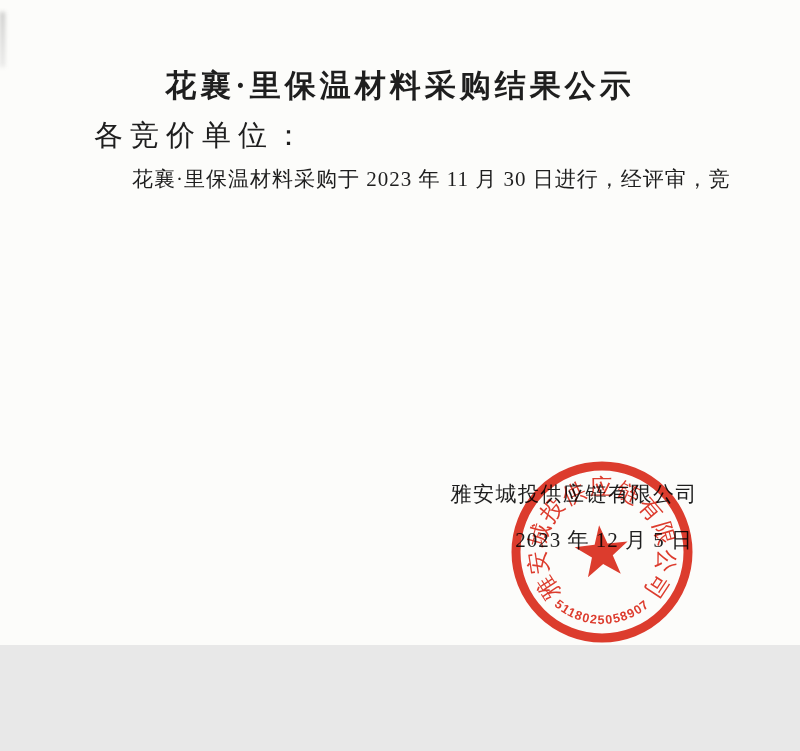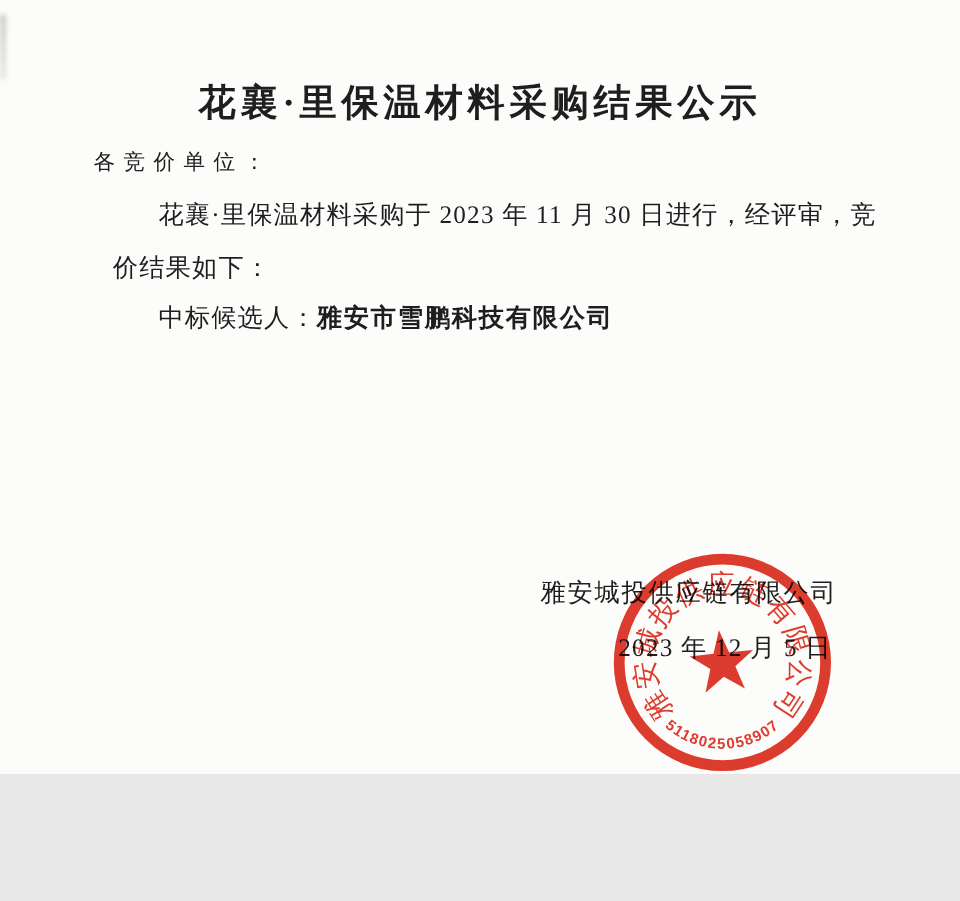--- a/index.html
+++ b/index.html
@@ -11,21 +11,21 @@
   }
   .title {
     position:absolute; top:44px; left:0; right:0;
     text-align:center; font-size:31px; font-weight:bold;
     letter-spacing:4px; white-space:pre;
   }
   .line {
     position:absolute; font-size:21px; line-height:30px; white-space:pre;
     letter-spacing:1px;
   }
-  .salutation { left:78px; top:120px; font-size:18px; letter-spacing:7px; }
+  .salutation { left:94px; top:120px; font-size:29px; letter-spacing:7px; }
   .l-indent { left:132px; }
   .l-flush  { left:94px; }
   .ln1 { top:164px; }
   .ln2 { top:208px; }
   .ln3 { top:250px; }
   .ln4 { top:294px; }
   .ln5 { top:338px; }
   .winner-name { font-weight:bold; letter-spacing:1.5px; }
   .sig-company { top:479px; right:102px; left:auto; letter-spacing:1.5px; }
   .sig-date    { top:525px; right:107px; left:auto; }
@@ -46,23 +46,21 @@
 
 <div class="page">
 
   <div class="smudge"></div>
 
   <h1 class="title">花襄·里保温材料采购结果公示</h1>
 
   <div class="line salutation">各竞价单位：</div>
 
   <div class="line l-indent ln1">花襄·里保温材料采购于 2023 年 11 月 30 日进行，经评审，竞</div>
-  <div class="line l-flush ln2">价结果如下：</div>
 
-  <div class="line l-indent ln3"><span>中标候选人：</span><span class="winner-name">雅安市雪鹏科技有限公司</span></div>
 
 
   <div class="line sig-company">雅安城投供应链有限公司</div>
   <div class="line sig-date">2023 年 12 月 5 日</div>
 
   <svg class="seal" width="200" height="200" viewBox="-100 -100 200 200" xmlns="http://www.w3.org/2000/svg">
     <defs>
       <path id="sealArcTop" d="M -40.3,40.3 A 57,57 0 1 1 40.3,40.3"></path>
       <path id="sealArcBottom" d="M -62.35,36 A 72,72 0 0 0 62.35,36"></path>
     </defs>

